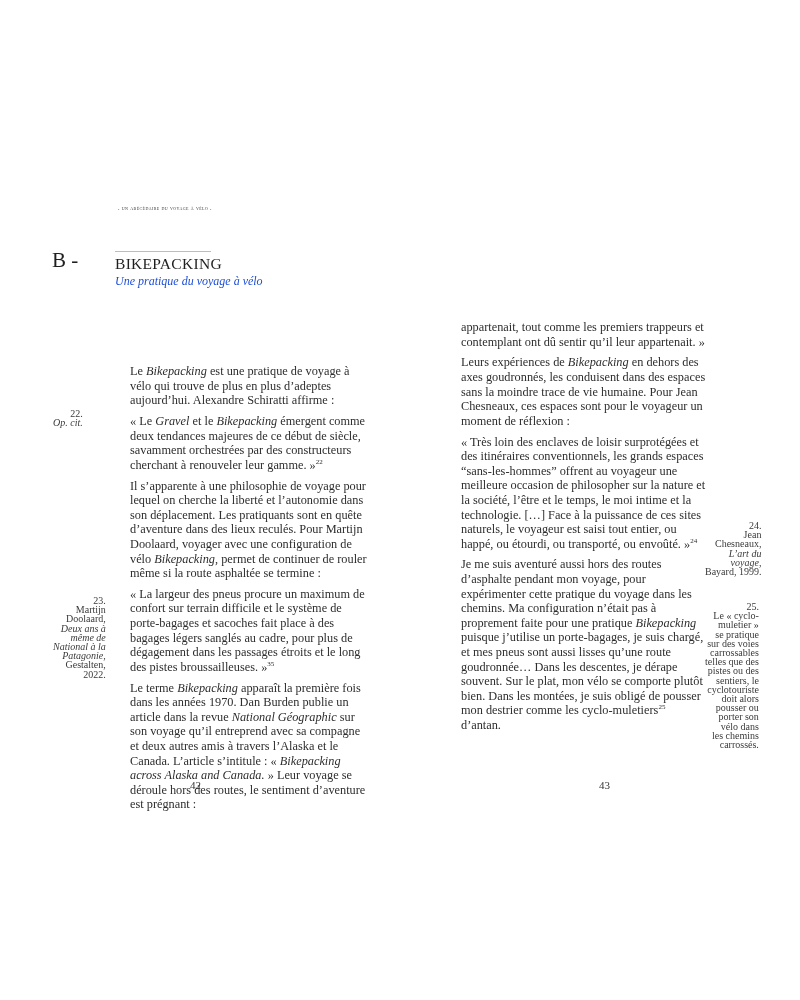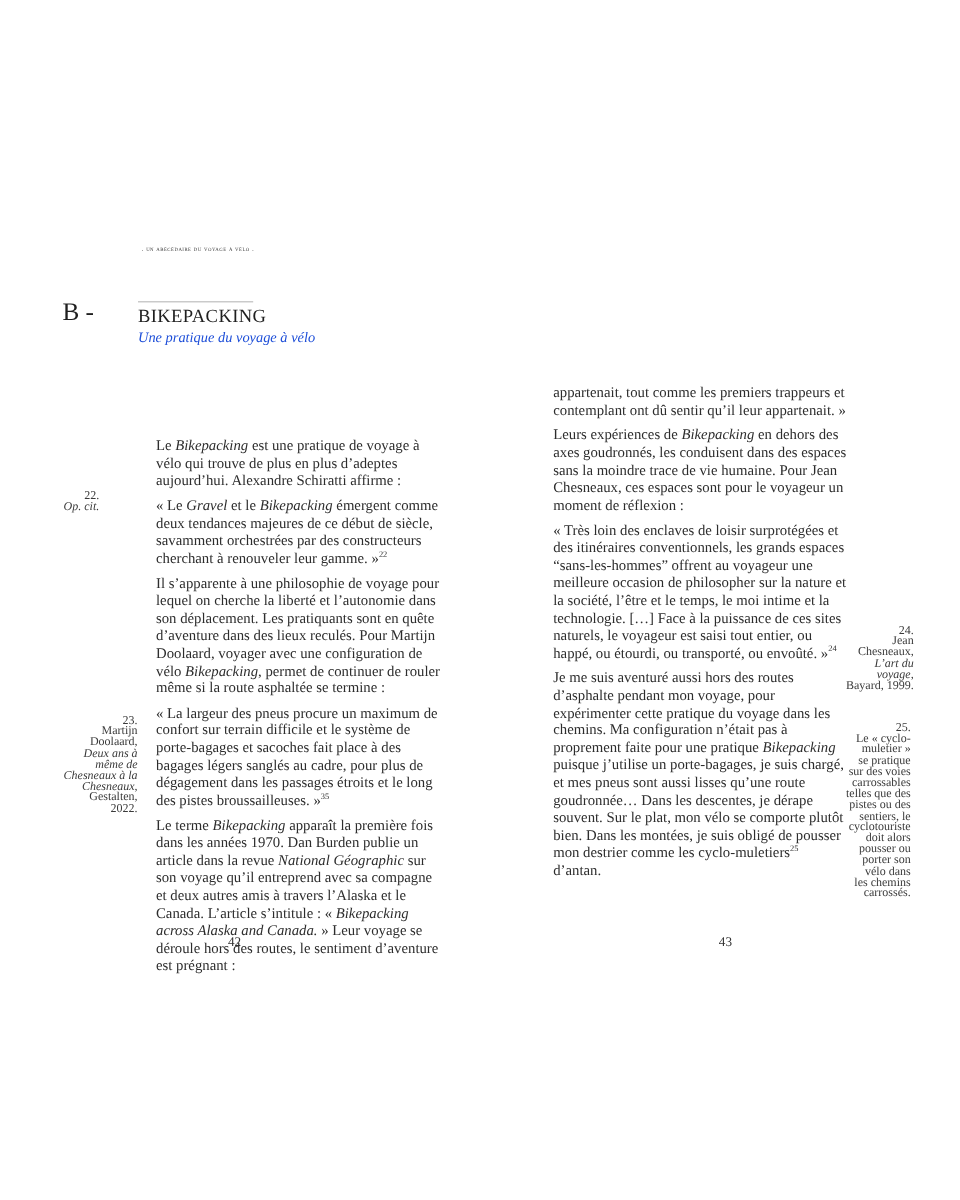--- a/index.html
+++ b/index.html
@@ -49,21 +49,21 @@
 
 <div class="col col-left">
   <p>Le <i>Bikepacking</i> est une pratique de voyage à vélo qui trouve de plus en plus d’adeptes aujourd’hui. Alexandre Schiratti affirme :</p>
   <p>« Le <i>Gravel</i> et le <i>Bikepacking</i> émergent comme deux tendances majeures de ce début de siècle, savamment orchestrées par des constructeurs cherchant à renouveler leur gamme. »<sup>22</sup></p>
   <p>Il s’apparente à une philosophie de voyage pour lequel on cherche la liberté et l’autonomie dans son déplacement. Les pratiquants sont en quête d’aventure dans des lieux reculés. Pour Martijn Doolaard, voyager avec une configuration de vélo <i>Bikepacking</i>, permet de continuer de rouler même si la route asphaltée se termine :</p>
   <p>« La largeur des pneus procure un maximum de confort sur terrain difficile et le système de porte-bagages et sacoches fait place à des bagages légers sanglés au cadre, pour plus de dégagement dans les passages étroits et le long des pistes broussailleuses. »<sup>35</sup></p>
   <p>Le terme <i>Bikepacking</i> apparaît la première fois dans les années 1970. Dan Burden publie un article dans la revue <i>National Géographic</i> sur son voyage qu’il entreprend avec sa compagne et deux autres amis à travers l’Alaska et le Canada. L’article s’intitule : « <i>Bikepacking across Alaska and Canada.</i> » Leur voyage se déroule hors des routes, le sentiment d’aventure est prégnant :</p>
 </div>
 
 <div class="note" style="left:53px; top:409px;">22.<br><i>Op. cit.</i></div>
-<div class="note" style="left:53px; top:596px;">23.<br>Martijn<br>Doolaard,<br><i>Deux ans à</i><br><i>même de</i><br><i>Chesneaux à la</i><br><i>Chesneaux</i>,<br>Gestalten,<br>2022.</div>
+<div class="note" style="left:53px; top:596px;">23.<br>Martijn<br>Doolaard,<br><i>Deux ans à</i><br><i>même de</i><br><i>National à la</i><br><i>Patagonie</i>,<br>Gestalten,<br>2022.</div>
 
 <div class="folio" style="left:190px;">42</div>
 
 <div class="col col-right">
   <p>appartenait, tout comme les premiers trappeurs et contemplant ont dû sentir qu’il leur appartenait. »</p>
   <p>Leurs expériences de <i>Bikepacking</i> en dehors des axes goudronnés, les conduisent dans des espaces sans la moindre trace de vie humaine. Pour Jean Chesneaux, ces espaces sont pour le voyageur un moment de réflexion :</p>
   <p>« Très loin des enclaves de loisir surprotégées et des itinéraires conventionnels, les grands espaces “sans-les-hommes” offrent au voyageur une meilleure occasion de philosopher sur la nature et la société, l’être et le temps, le moi intime et la technologie. […] Face à la puissance de ces sites naturels, le voyageur est saisi tout entier, ou happé, ou étourdi, ou transporté, ou envoûté. »<sup>24</sup></p>
   <p>Je me suis aventuré aussi hors des routes d’asphalte pendant mon voyage, pour expérimenter cette pratique du voyage dans les chemins. Ma configuration n’était pas à proprement faite pour une pratique <i>Bikepacking</i> puisque j’utilise un porte-bagages, je suis chargé, et mes pneus sont aussi lisses qu’une route goudronnée… Dans les descentes, je dérape souvent. Sur le plat, mon vélo se comporte plutôt bien. Dans les montées, je suis obligé de pousser mon destrier comme les cyclo-muletiers<sup>25</sup> d’antan.</p>
 </div>
 

